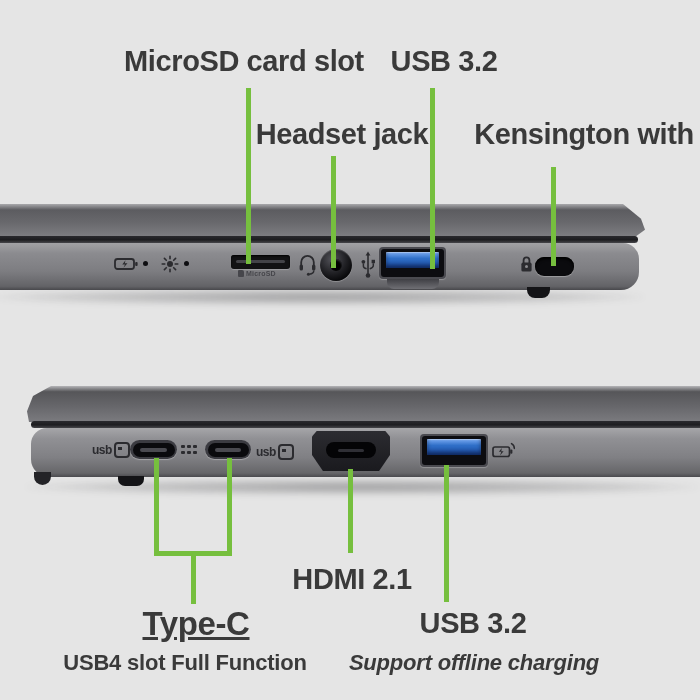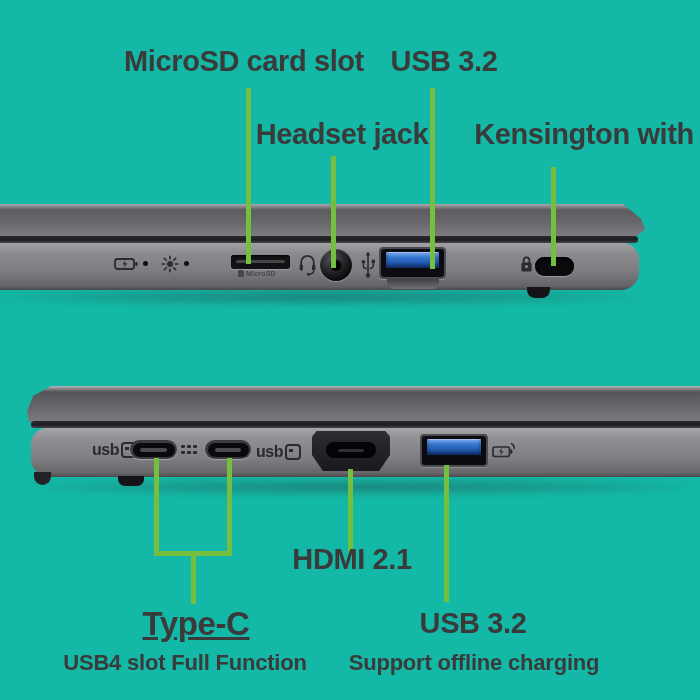--- a/index.html
+++ b/index.html
@@ -3,21 +3,21 @@
 <meta charset="utf-8">
 <style>
   :root{
     --green:#76bf3e;
     --text:#3a3a3a;
     --blue:#2f6fc8;
     --glyph:#2b2b2f;
   }
   html,body{margin:0;padding:0;background:#fff;}
   .viewport{
-    position:relative;width:700px;height:700px;background:#14b8a6;overflow:hidden;
+    position:relative;width:700px;height:700px;background:#e5e5e5;overflow:hidden;
     font-family:"Liberation Sans",sans-serif;
   }
 
   
   .label{
     position:absolute;font-weight:bold;font-size:29px;line-height:1.1;
     color:var(--text);letter-spacing:-0.4px;white-space:nowrap;
     transform:translateX(-50%);
   }
   .label.big{font-size:33px;}
@@ -113,21 +113,21 @@
   .usbc::before{content:"";position:absolute;inset:2.5px;background:#0a0a0d;border-radius:8px;}
   .usbc::after{content:"";position:absolute;left:22%;right:22%;top:8px;height:3.5px;background:#4a4a50;border-radius:2px;}
   .hdmi{
     position:absolute;left:312px;top:431px;width:78px;height:40px;
     background:linear-gradient(180deg,#2c2c31 0%,#1a1a1e 100%);
     clip-path:polygon(6% 0,94% 0,100% 14%,100% 60%,86% 100%,14% 100%,0 60%,0 14%);
   }
   .hdmi::before{content:"";position:absolute;left:14px;top:11px;width:50px;height:16px;background:#040406;border-radius:8px;}
   .hdmi::after{content:"";position:absolute;left:26px;top:18px;width:26px;height:3px;background:#2f2f35;border-radius:2px;}
   .usb4logo{position:absolute;display:flex;align-items:center;gap:2px;color:var(--glyph);}
-  .usb4logo .txt{font-size:16px;font-weight:bold;letter-spacing:-0.5px;line-height:1;}
+  .usb4logo .txt{font-size:12px;font-weight:bold;letter-spacing:-0.5px;line-height:1;}
   .usb4logo .box{width:12px;height:12px;border:2px solid var(--glyph);border-radius:4px;position:relative;}
   .usb4logo .box::after{content:"";position:absolute;left:2px;top:3px;width:4px;height:3px;background:var(--glyph);}
   .icon{position:absolute;color:var(--glyph);}
 </style>
 </head>
 <body>
 
 <div class="viewport">
 
   <div>
@@ -244,20 +244,20 @@
       <path d="M19.5 2.6c2.1 1.2 2.9 2.6 2.8 4.8" fill="none" stroke="currentColor" stroke-width="1.5" stroke-linecap="round"></path>
     </svg>
 
     <div class="cline" style="left:154px;top:458px;height:98px;"></div>
     <div class="cline" style="left:227px;top:458px;height:98px;"></div>
     <div class="cline h" style="left:154px;top:551px;width:78px;"></div>
     <div class="cline" style="left:191px;top:555px;height:49px;"></div>
     <div class="cline" style="left:348px;top:469px;height:84px;"></div>
     <div class="cline" style="left:444px;top:465px;height:137px;"></div>
 
-    <div class="label" style="left:352px;top:544px;">HDMI 2.1</div>
+    <div class="label" style="left:352px;top:564px;">HDMI 2.1</div>
     <div class="label big" style="left:196px;top:606px;text-decoration:underline;">Type-C</div>
     <div class="label sub" style="left:185px;top:651px;">USB4 slot Full Function</div>
     <div class="label" style="left:473px;top:608px;">USB 3.2</div>
-    <div class="label sub" style="left:474px;top:651px;">Support offline charging</div>
+    <div class="label sub" style="left:474px;top:651px;font-style:italic;">Support offline charging</div>
   </div>
 
 </div>
 
 </body></html>

